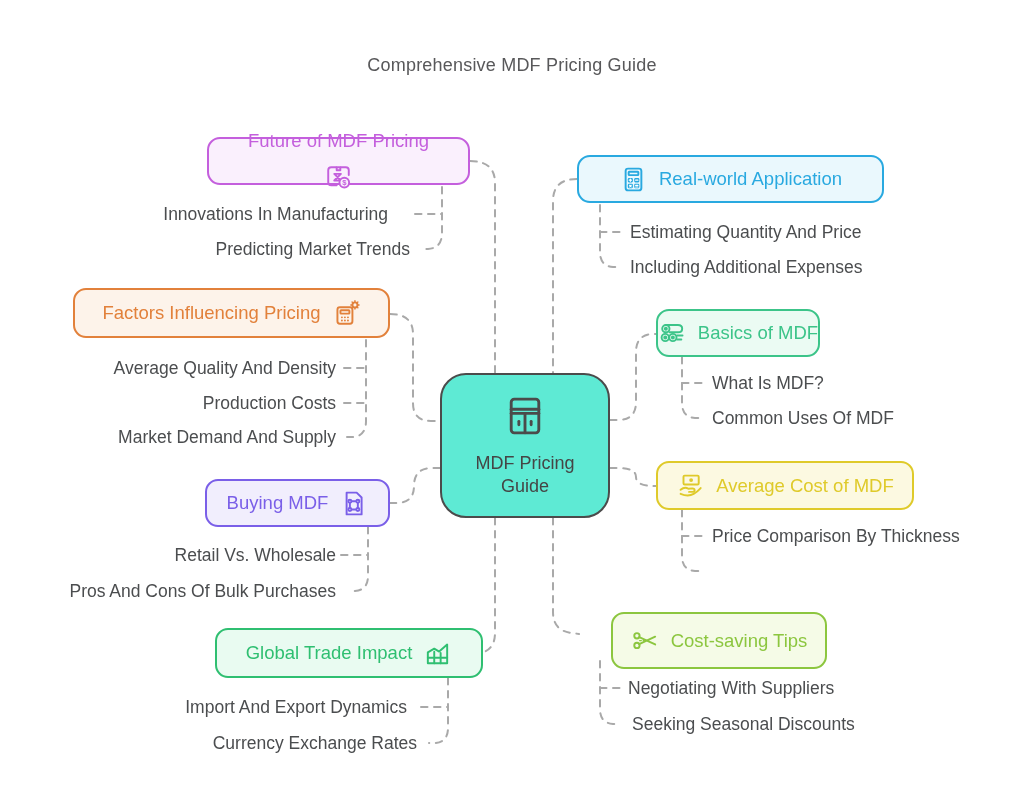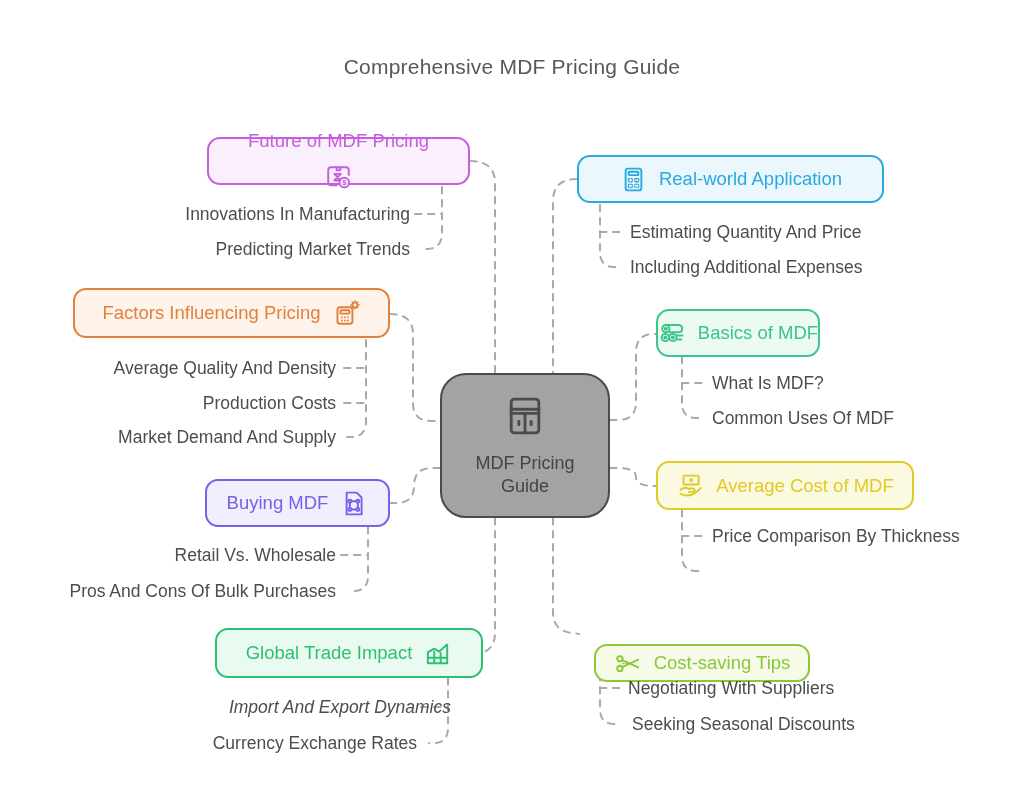--- a/index.html
+++ b/index.html
@@ -7,33 +7,33 @@
     position:relative; width:1024px; height:805px; background:#ffffff;
     font-family:"Liberation Sans", sans-serif; overflow:hidden;
   }
   .connlayer { position:absolute; left:0; top:0; width:1024px; height:805px; }
   .connlayer path {
     fill:none; stroke:var(--conn,#a9a9a9); stroke-width:2;
     stroke-dasharray:6.5 6.5; stroke-linecap:round;
   }
   .title {
     position:absolute; left:0; right:0; top:55px; text-align:center;
-    font-size:21px; color:#58585a; letter-spacing:.2px;
+    font-size:18px; color:#58585a; letter-spacing:.2px;
   }
   .node {
     position:absolute; box-sizing:border-box;
     display:flex; align-items:center; justify-content:center; gap:11px;
     border:2px solid var(--c); background:var(--bg); color:var(--c);
     border-radius:13px; font-size:18.5px; white-space:nowrap;
   }
   .node .icon { display:flex; }
   .node .icon svg { width:29px; height:29px; }
   .center-node {
     position:absolute; left:440px; top:373px; width:170px; height:145px;
-    box-sizing:border-box; border:2.5px solid #4b4b4b; background:#a3a3a3;
+    box-sizing:border-box; border:2.5px solid #4b4b4b; background:#5eead4;
     border-radius:26px; display:flex; flex-direction:column;
     align-items:center; justify-content:center; gap:9px;
   }
   .center-node .icon svg { width:46px; height:46px; }
   .center-node .clabel {
     font-size:18px; color:#454545; text-align:center; line-height:1.3; width:112px;
   }
   .child {
     position:absolute; font-size:17.5px; color:#4b4d4f;
     white-space:nowrap; height:22px; line-height:22px;
@@ -207,40 +207,40 @@
   <div class="node" style="left: 215px; top: 628px; width: 268px; height: 50px; --c: #2fbf71; --bg: #e9fbf1;">
     <span>Global Trade Impact</span>
     <span class="icon">
       <svg viewBox="0 0 24 24" fill="none" stroke="currentColor" stroke-width="1.6" stroke-linecap="round" stroke-linejoin="round">
         <path d="M4,11 L9.3,8 L13.4,10.4 L20,4.6 V20 H4 Z"></path>
         <path d="M9.3,10.6 V20 M14.6,11.6 V20 M4,15.5 H20"></path>
       </svg>
     </span>
   </div>
 
-  <div class="node" style="left: 594px; top: 612px; width: 216px; height: 38px; margin-top: 32px; --c: #8cc63f; --bg: #f5fbe7;">
+  <div class="node" style="left: 611px; top: 612px; width: 216px; height: 57px; --c: #8cc63f; --bg: #f5fbe7;">
     <span class="icon">
       <svg viewBox="0 0 24 24" fill="none" stroke="currentColor" stroke-width="1.6" stroke-linecap="round" stroke-linejoin="round">
         <circle cx="4.9" cy="8.1" r="2.2"></circle>
         <circle cx="4.9" cy="16.1" r="2.2"></circle>
         <path d="M6.8,9.3 L20,15.3 M6.8,14.9 L20,8.8"></path>
         <path d="M7.2,12.1 H13.2" stroke-dasharray="1.3 1.7" stroke-width="1.2"></path>
       </svg>
     </span>
     <span>Cost-saving Tips</span>
   </div>
 
-  <div class="child" style="top:203px;right:614px;">Innovations In Manufacturing</div>
+  <div class="child" style="top:203px;right:636px;">Innovations In Manufacturing</div>
   <div class="child" style="top:238px;right:614px;">Predicting Market Trends</div>
   <div class="child" style="top:357px;right:688px;">Average Quality And Density</div>
   <div class="child" style="top:392px;right:688px;">Production Costs</div>
   <div class="child" style="top:426px;right:688px;">Market Demand And Supply</div>
   <div class="child" style="top:544px;right:688px;">Retail Vs. Wholesale</div>
   <div class="child" style="top:580px;right:688px;">Pros And Cons Of Bulk Purchases</div>
-  <div class="child" style="top:696px;right:573px;font-style:italic;">Import And Export Dynamics</div>
+  <div class="child" style="top:696px;right:617px;">Import And Export Dynamics</div>
   <div class="child" style="top:732px;right:607px;">Currency Exchange Rates</div>
 
   <div class="child" style="top:221px;left:630px;">Estimating Quantity And Price</div>
   <div class="child" style="top:256px;left:630px;">Including Additional Expenses</div>
   <div class="child" style="top:372px;left:712px;">What Is MDF?</div>
   <div class="child" style="top:407px;left:712px;">Common Uses Of MDF</div>
   <div class="child" style="top:525px;left:712px;">Price Comparison By Thickness</div>
   <div class="child" style="top:677px;left:628px;">Negotiating With Suppliers</div>
   <div class="child" style="top:713px;left:632px;">Seeking Seasonal Discounts</div>
 

